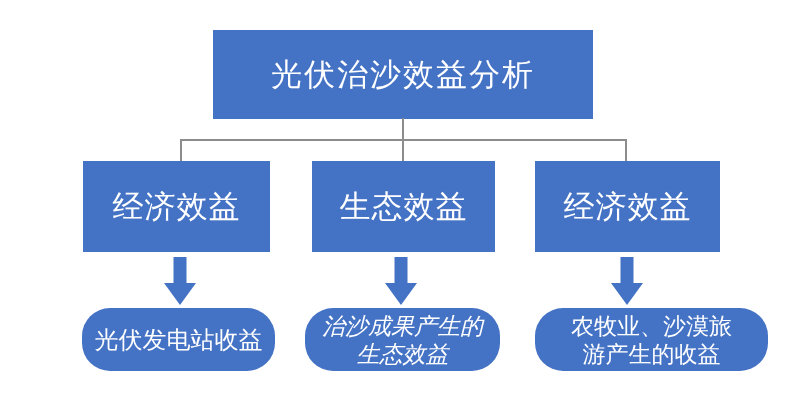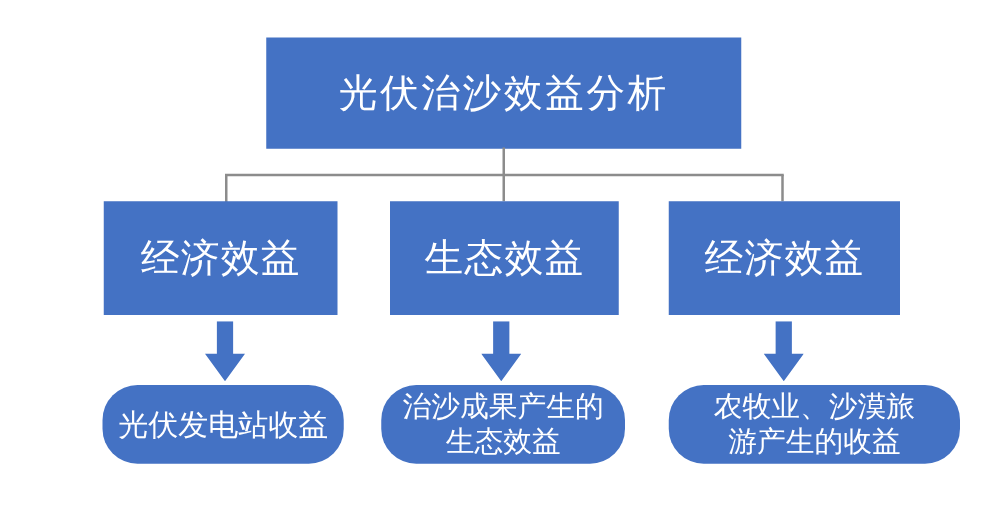--- a/index.html
+++ b/index.html
@@ -34,21 +34,21 @@
     font-size: 31px; letter-spacing: 1px;
   }
   .b-econ { left: 83px;  width: 187px; }
   .b-eco  { left: 312px; width: 183px; }
   .b-soc  { left: 535px; width: 185px; }
   .child {
     top: 308px; height: 63px;
     font-size: 23px; line-height: 28px; border-radius: 28px;
   }
   .c-econ { left: 82px;  width: 193px; font-size: 24px; }
-  .c-eco  { left: 305px; width: 195px; }
+  .c-eco  { left: 305px; width: 195px; font-style: italic; }
   .c-soc  { left: 535px; width: 233px; }
   .child span { display: block; }
   .line {
     position: absolute;
     background: #8c8c8c;
   }
   .stem  { left: 402px; top: 118px; width: 2px; height: 22px; }
   .hbar  { left: 180px; top: 139px; width: 447px; height: 2px; }
   .dropL { left: 180px; top: 140px; width: 2px; height: 22px; }
   .dropM { left: 402px; top: 140px; width: 2px; height: 21px; }

